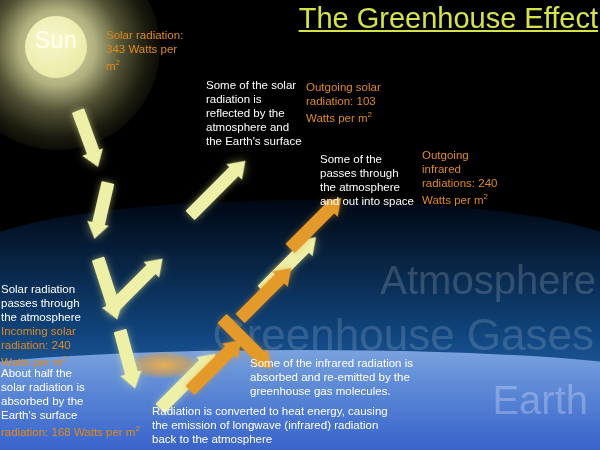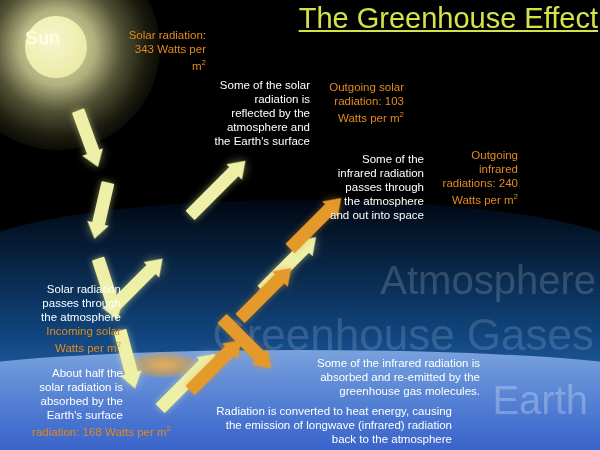--- a/index.html
+++ b/index.html
@@ -23,35 +23,35 @@
   
   .sun-glow{
     position:absolute;left:-45px;top:-55px;width:205px;height:205px;border-radius:50%;
     background:radial-gradient(circle at 50% 50%, rgba(245,245,190,.95) 0%, rgba(235,235,170,.75) 26%, rgba(215,215,140,.38) 44%, rgba(180,180,100,.15) 62%, rgba(0,0,0,0) 78%);
   }
   .sun-disc{
     position:absolute;left:25px;top:16px;width:62px;height:62px;border-radius:50%;
     background:radial-gradient(circle at 42% 38%, #f6f6cf 0%, #eeeeb0 55%, #e4e49c 100%);
   }
   .sun-label{
-    position:absolute;left:25px;top:27px;width:62px;text-align:left;
-    color:#fffff0;font-size:19px;letter-spacing:.5px;
+    position:absolute;left:25px;top:27px;width:62px;text-align:center;
+    color:#fffff0;font-size:23px;letter-spacing:.5px;
     text-shadow:0 0 6px rgba(255,255,200,.9);
   }
   
   .title{
     position:absolute;right:2px;top:2px;color:#d6e24a;font-size:29px;white-space:nowrap;text-decoration:underline;
   }
   
   .wm{position:absolute;color:rgba(255,255,255,.17);white-space:nowrap;font-weight:400;}
   .wm-atmos{right:4px;top:258px;font-size:40px;}
   .wm-ghg{right:6px;top:310px;font-size:44px;color:rgba(255,255,255,.15);}
   .wm-earth{right:12px;top:378px;font-size:40px;color:rgba(255,255,255,.26);}
   
-  .tb{position:absolute;font-size:11.5px;line-height:14px;text-align:right;}
+  .tb{position:absolute;font-size:11.5px;line-height:14px;}
   .white{color:#fff;}
   .orange{color:#e08a1e;}
   sup{font-size:8px;vertical-align:super;}
   
   .arrow{position:absolute;transform-origin:0 50%;}
   .arrow .shaft{position:absolute;left:0;top:0;height:100%;border-radius:1px;}
   .arrow .head{position:absolute;top:50%;width:0;height:0;}
   .ylw .shaft{background:#eef0a8;box-shadow:0 0 7px rgba(235,238,150,.55);}
   .ylw .head{border-top:11px solid transparent;border-bottom:11px solid transparent;border-left:16px solid #eef0a8;filter:drop-shadow(0 0 5px rgba(235,238,150,.5));}
   .org .shaft{background:#e49a2a;box-shadow:0 0 6px rgba(228,154,42,.45);}
@@ -148,41 +148,41 @@
   </div>
 
   <div class="tb orange" style="left:306px;top:80px;width:98px;">
     <div>Outgoing solar</div>
     <div>radiation: 103</div>
     <div><span>Watts per m</span><sup>2</sup></div>
   </div>
 
   <div class="tb white" style="left:320px;top:152px;width:104px;">
     <div>Some of the</div>
-    <div>infrared radiation</div>
     <div>passes through</div>
     <div>the atmosphere</div>
     <div>and out into space</div>
   </div>
 
   <div class="tb orange" style="left:422px;top:148px;width:96px;">
     <div>Outgoing</div>
     <div>infrared</div>
     <div>radiations: 240</div>
     <div><span>Watts per m</span><sup>2</sup></div>
   </div>
 
   <div class="tb white" style="left:1px;top:282px;width:120px;">
     <div>Solar radiation</div>
     <div>passes through</div>
     <div>the atmosphere</div>
   </div>
 
   <div class="tb orange" style="left:1px;top:324px;width:120px;">
     <div>Incoming solar</div>
+    <div>radiation: 240</div>
     <div><span>Watts per m</span><sup>2</sup></div>
   </div>
 
   <div class="tb white" style="left:1px;top:366px;width:122px;">
     <div>About half the</div>
     <div>solar radiation is</div>
     <div>absorbed by the</div>
     <div>Earth's surface</div>
   </div>
 

